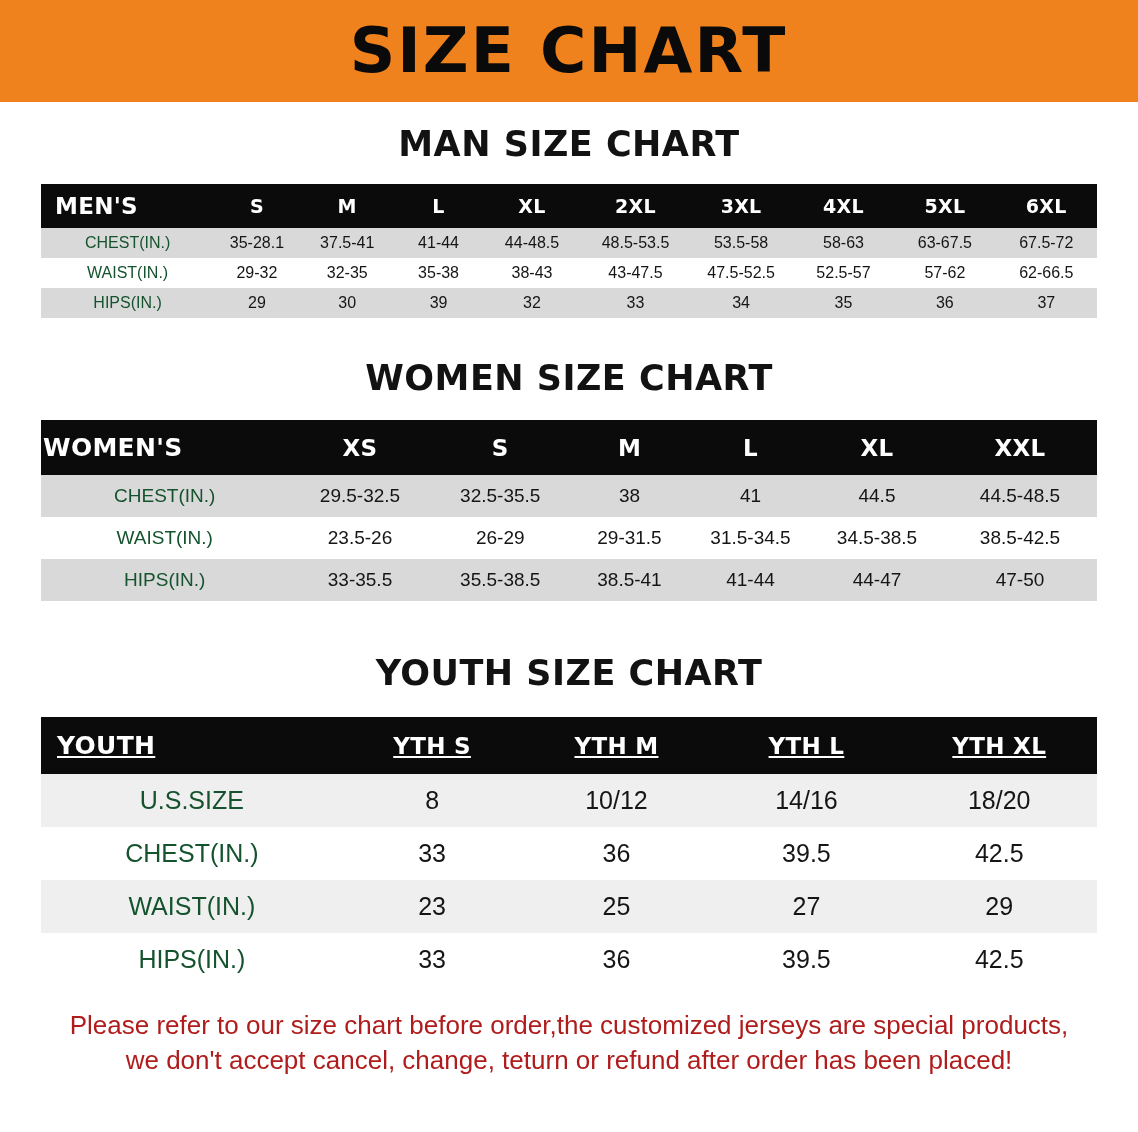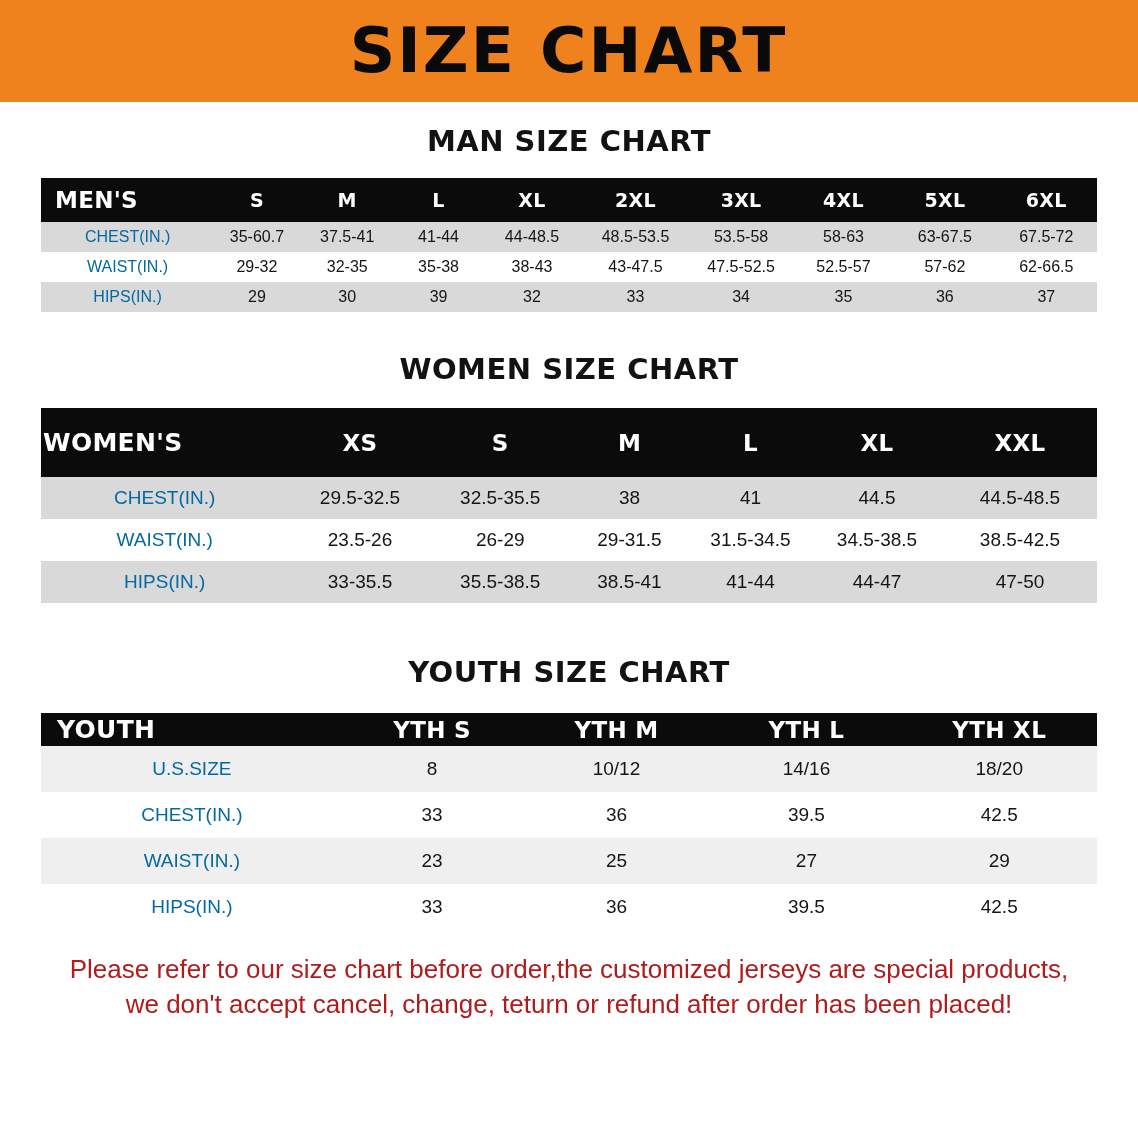--- a/index.html
+++ b/index.html
@@ -38,21 +38,21 @@
     color: #0a0a0a;
     line-height: 1;
     transform: scaleX(1.02);
   }
 
   
   .section-title {
     text-align: center;
     font-family: "DejaVu Sans", sans-serif;
     font-weight: bold;
-    font-size: 29px;
+    font-size: 35px;
     color: #121212;
     letter-spacing: 0.5px;
   }
   .t-man   { margin-top: 22px; margin-bottom: 20px; }
   .t-women { margin-top: 40px; margin-bottom: 22px; }
   .t-youth { margin-top: 52px; margin-bottom: 24px; }
 
   
   .tbl-wrap {
     margin: 0 41px;
@@ -80,40 +80,40 @@
   tbody td {
     text-align: center;
     font-family: "Liberation Sans", sans-serif;
     font-size: 17px;
     color: #151515;
     padding: 7px 2px;
   }
   tbody td.rowhead {
     text-align: center;
     font-size: 17px;
-    color: #0369a1;
+    color: #14532d;
   }
   tbody tr.band-dark td { background: #d9d9d9; }
   tbody tr.band-light td { background: #efefef; }
   tbody tr.band-white td { background: #ffffff; }
 
   
   #men-table thead th { font-size: 19px; }
   #men-table thead th.rowhead { font-size: 23px; }
   #men-table tbody td { font-size: 16px; padding: 6px 1px; }
 
   
-  #women-table thead th { font-size: 23px; padding: 20px 2px; }
+  #women-table thead th { font-size: 23px; padding: 13px 2px; }
   #women-table thead th.rowhead { font-size: 25px; }
   #women-table tbody td { font-size: 19px; padding: 10px 2px; }
 
   
-  #youth-table thead th { font-size: 23px; padding: 2px 2px; }
+  #youth-table thead th { font-size: 23px; padding: 14px 2px; text-decoration: underline; }
   #youth-table thead th.rowhead { font-size: 25px; padding-left: 16px; }
-  #youth-table tbody td { font-size: 19px; padding: 12px 2px; }
+  #youth-table tbody td { font-size: 25px; padding: 12px 2px; }
 
   
   .note {
     margin: 22px 40px 0 40px;
     color: #b01c1c;
     font-family: "Liberation Sans", sans-serif;
     font-size: 26px;
     line-height: 1.35;
     text-align: center;
   }
@@ -153,21 +153,21 @@
           <th>2XL</th>
           <th>3XL</th>
           <th>4XL</th>
           <th>5XL</th>
           <th>6XL</th>
         </tr>
       </thead>
       <tbody>
         <tr class="band-dark">
           <td class="rowhead">CHEST(IN.)</td>
-          <td>35-60.7</td>
+          <td>35-28.1</td>
           <td>37.5-41</td>
           <td>41-44</td>
           <td>44-48.5</td>
           <td>48.5-53.5</td>
           <td>53.5-58</td>
           <td>58-63</td>
           <td>63-67.5</td>
           <td>67.5-72</td>
         </tr>
         <tr class="band-white">

